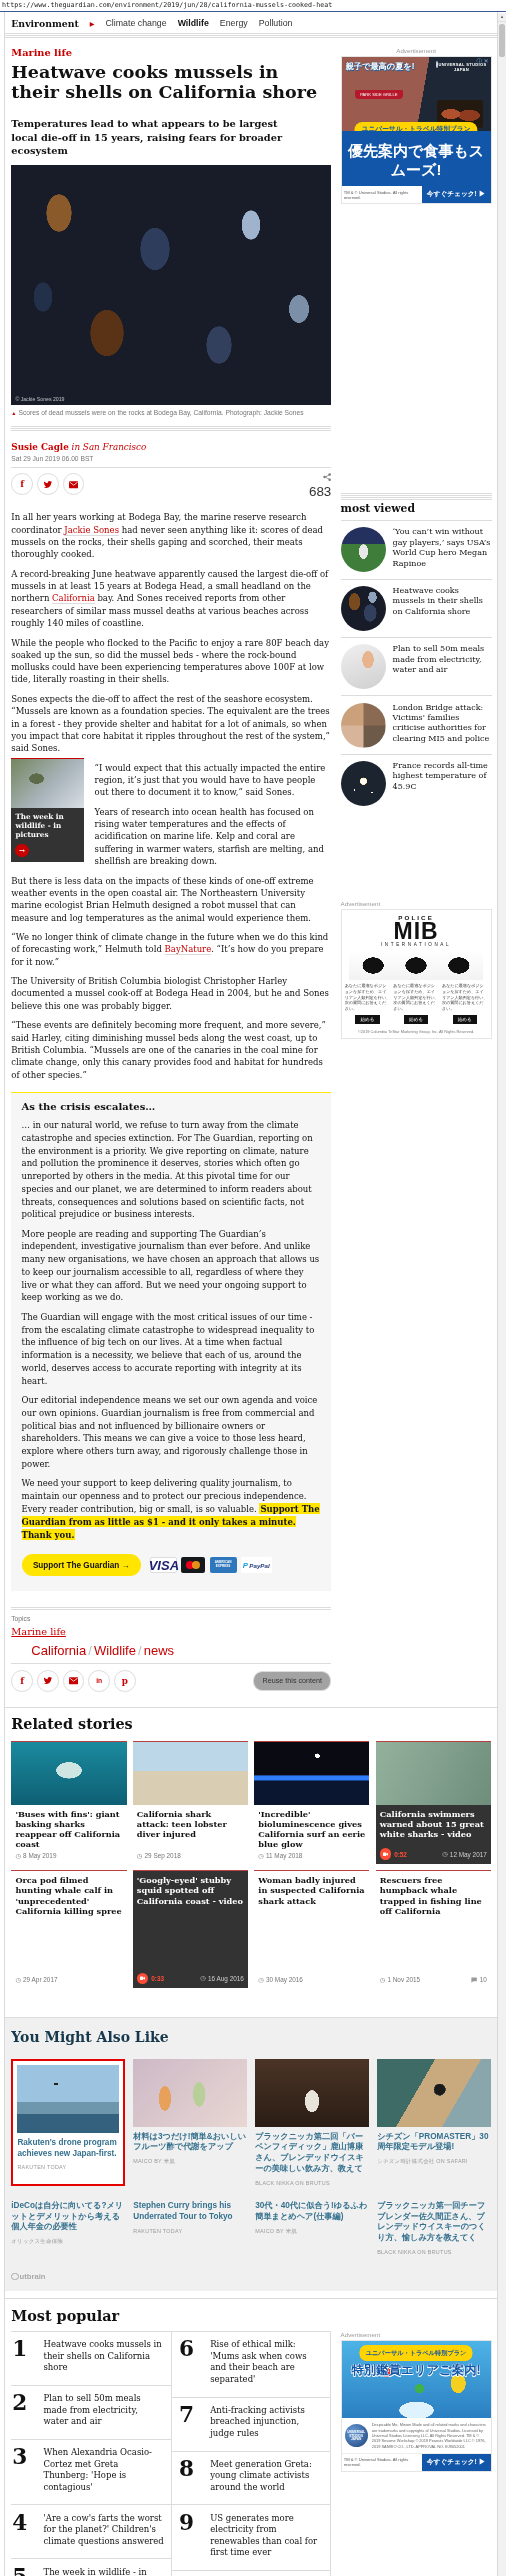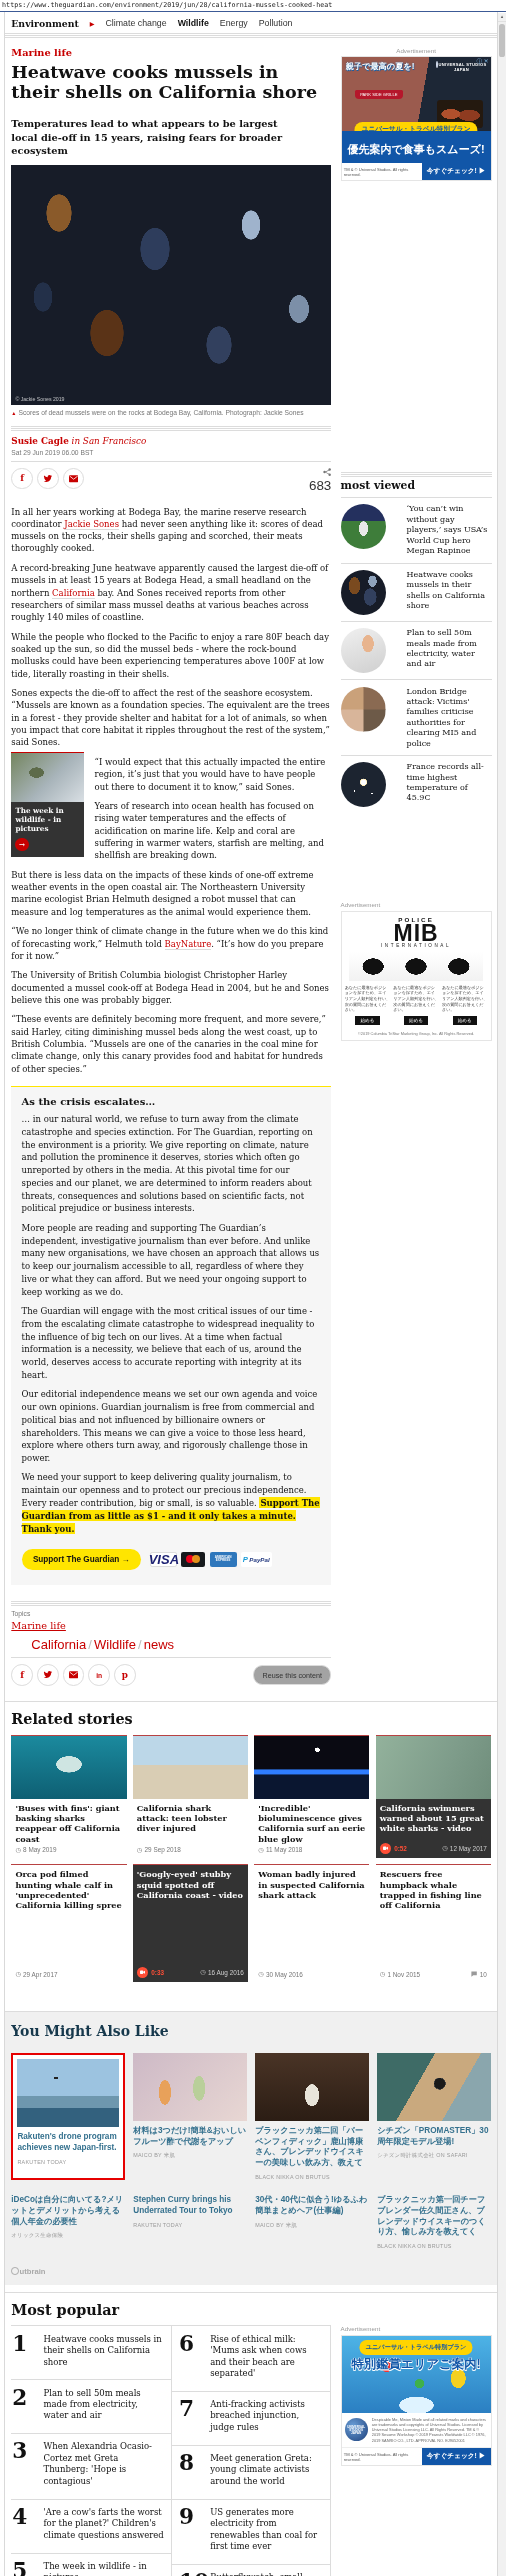--- a/index.html
+++ b/index.html
@@ -53,21 +53,21 @@
       radial-gradient(31px 46px at 65% 75%, #32405e 0 40%, transparent 41%),
       radial-gradient(28px 39px at 90% 60%, #7c8fa8 0 35%, transparent 36%),
       radial-gradient(23px 36px at 10% 55%, #233049 0 40%, transparent 41%),
       #171c28; }
   .hero-credit { position: absolute; left: 4.1px; bottom: 3.1px; color: rgba(255,255,255,.7);
                  font-size: 5.2px; }
   .caption { margin-top: 4.1px; font-size: 6.7px; color: #767676; line-height: 1.3; }
   .caption .cam { color: #c70000; font-size: 5.2px; margin-right: 2.1px; }
 
   .byline-block { margin-top: 5.2px; }
-  .byline { font-size: 8.8px; color: #c70000; margin-top: 5px; }
+  .byline { font-size: 8.8px; color: #c70000; margin-top: 11px; }
   .byline .name { font-weight: bold; }
   .byline .loc { font-style: italic; }
   .dateline { margin-top: 3.1px; font-size: 6.7px; color: #767676; }
   .hr { border: 0; border-top: 0.5px solid #dcdcdc; margin: 5.2px 0 0; }
 
   .share-row { display: flex; align-items: flex-start; justify-content: space-between;
                padding: 5.2px 0 6.2px; }
   .share-btns { display: flex; gap: 4.1px; }
   .sbtn { width: 21.6px; height: 21.6px; border-radius: 50%; border: 0.5px solid #dcdcdc;
           color: #c70000; display: flex; align-items: center; justify-content: center;
@@ -147,31 +147,31 @@
   .usj-logo .glb { width: 13.4px; height: 13.4px; margin: 0 auto 1px; border-radius: 50%;
       background: radial-gradient(circle at 35% 35%, #6a9fd8, #1d3f7a); border: 0.5px solid #cfd8ea; }
   .steak { position: absolute; bottom: 3.1px; right: 7.2px; width: 46px; height: 28px;
       background: radial-gradient(15.5px 8.2px at 30% 50%, #b0502c 0 60%, transparent 61%),
                   radial-gradient(17.5px 9.3px at 70% 55%, #8e3b20 0 60%, transparent 61%), #24190f;
       border-radius: 3.1px; }
   .usj-pill { position: absolute; left: 50%; transform: translateX(-50%); bottom: -7.2px;
       background: #ffd400; color: #1156a8; font-weight: bold; font-size: 6.7px;
       padding: 3.6px 7.2px; border-radius: 8.2px; white-space: nowrap; box-shadow: 0 0.5px 1px rgba(0,0,0,.3); z-index: 2;}
   .ad-usj .blue { background: #1156a8; color: #fff; text-align: center; font-weight: bold;
-      font-size: 11px; padding: 11.3px 3.1px 6.2px; }
+      font-size: 15px; padding: 11.3px 3.1px 6.2px; }
   .ad-usj .strip { display: flex; align-items: center; background: #fff; }
   .ad-usj .tm { flex: 1; font-size: 4.1px; color: #555; padding: 2.1px; }
   .cta-blue { background: #1156a8; color: #fff; font-weight: bold; font-size: 6.7px;
       padding: 4.1px 5.2px; border: 0; cursor: pointer; white-space: nowrap; }
 
   .mv-rules { margin-top: 29px; }
   .mv-head { font-family: "DejaVu Serif", serif; font-weight: bold; font-size: 10.8px;
              padding: 2.1px 0 5.2px; border-bottom: 0.5px solid #dcdcdc; }
   .mv-list { list-style: none; }
-  .mv-item { display: flex; gap: 21px; padding: 6.2px 0; border-bottom: 0.5px solid #dcdcdc;
+  .mv-item { display: flex; gap: 7px; padding: 6.2px 0; border-bottom: 0.5px solid #dcdcdc;
              cursor: pointer; }
   .mv-item:last-child { border-bottom: 0; }
   .mv-thumb { flex: 0 0 45px; width: 45px; height: 45px; border-radius: 50%; }
   .mv-title { font-family: "DejaVu Serif", serif; font-size: 8px; line-height: 1.3; }
 
   .t-rapinoe { background: radial-gradient(8.2px 13.4px at 50% 55%, #e8e8e8 0 55%, transparent 56%),
                linear-gradient(#24305e 0 38%, #3e7d3a 38%); }
   .t-mussels { background: radial-gradient(10.3px 15.5px at 30% 35%, #7a4a1f 0 55%, transparent 56%),
                radial-gradient(11.3px 15.5px at 65% 60%, #32405e 0 55%, transparent 56%),
                radial-gradient(8.2px 11.3px at 70% 25%, #8fa3bc 0 50%, transparent 51%), #171c28; }

